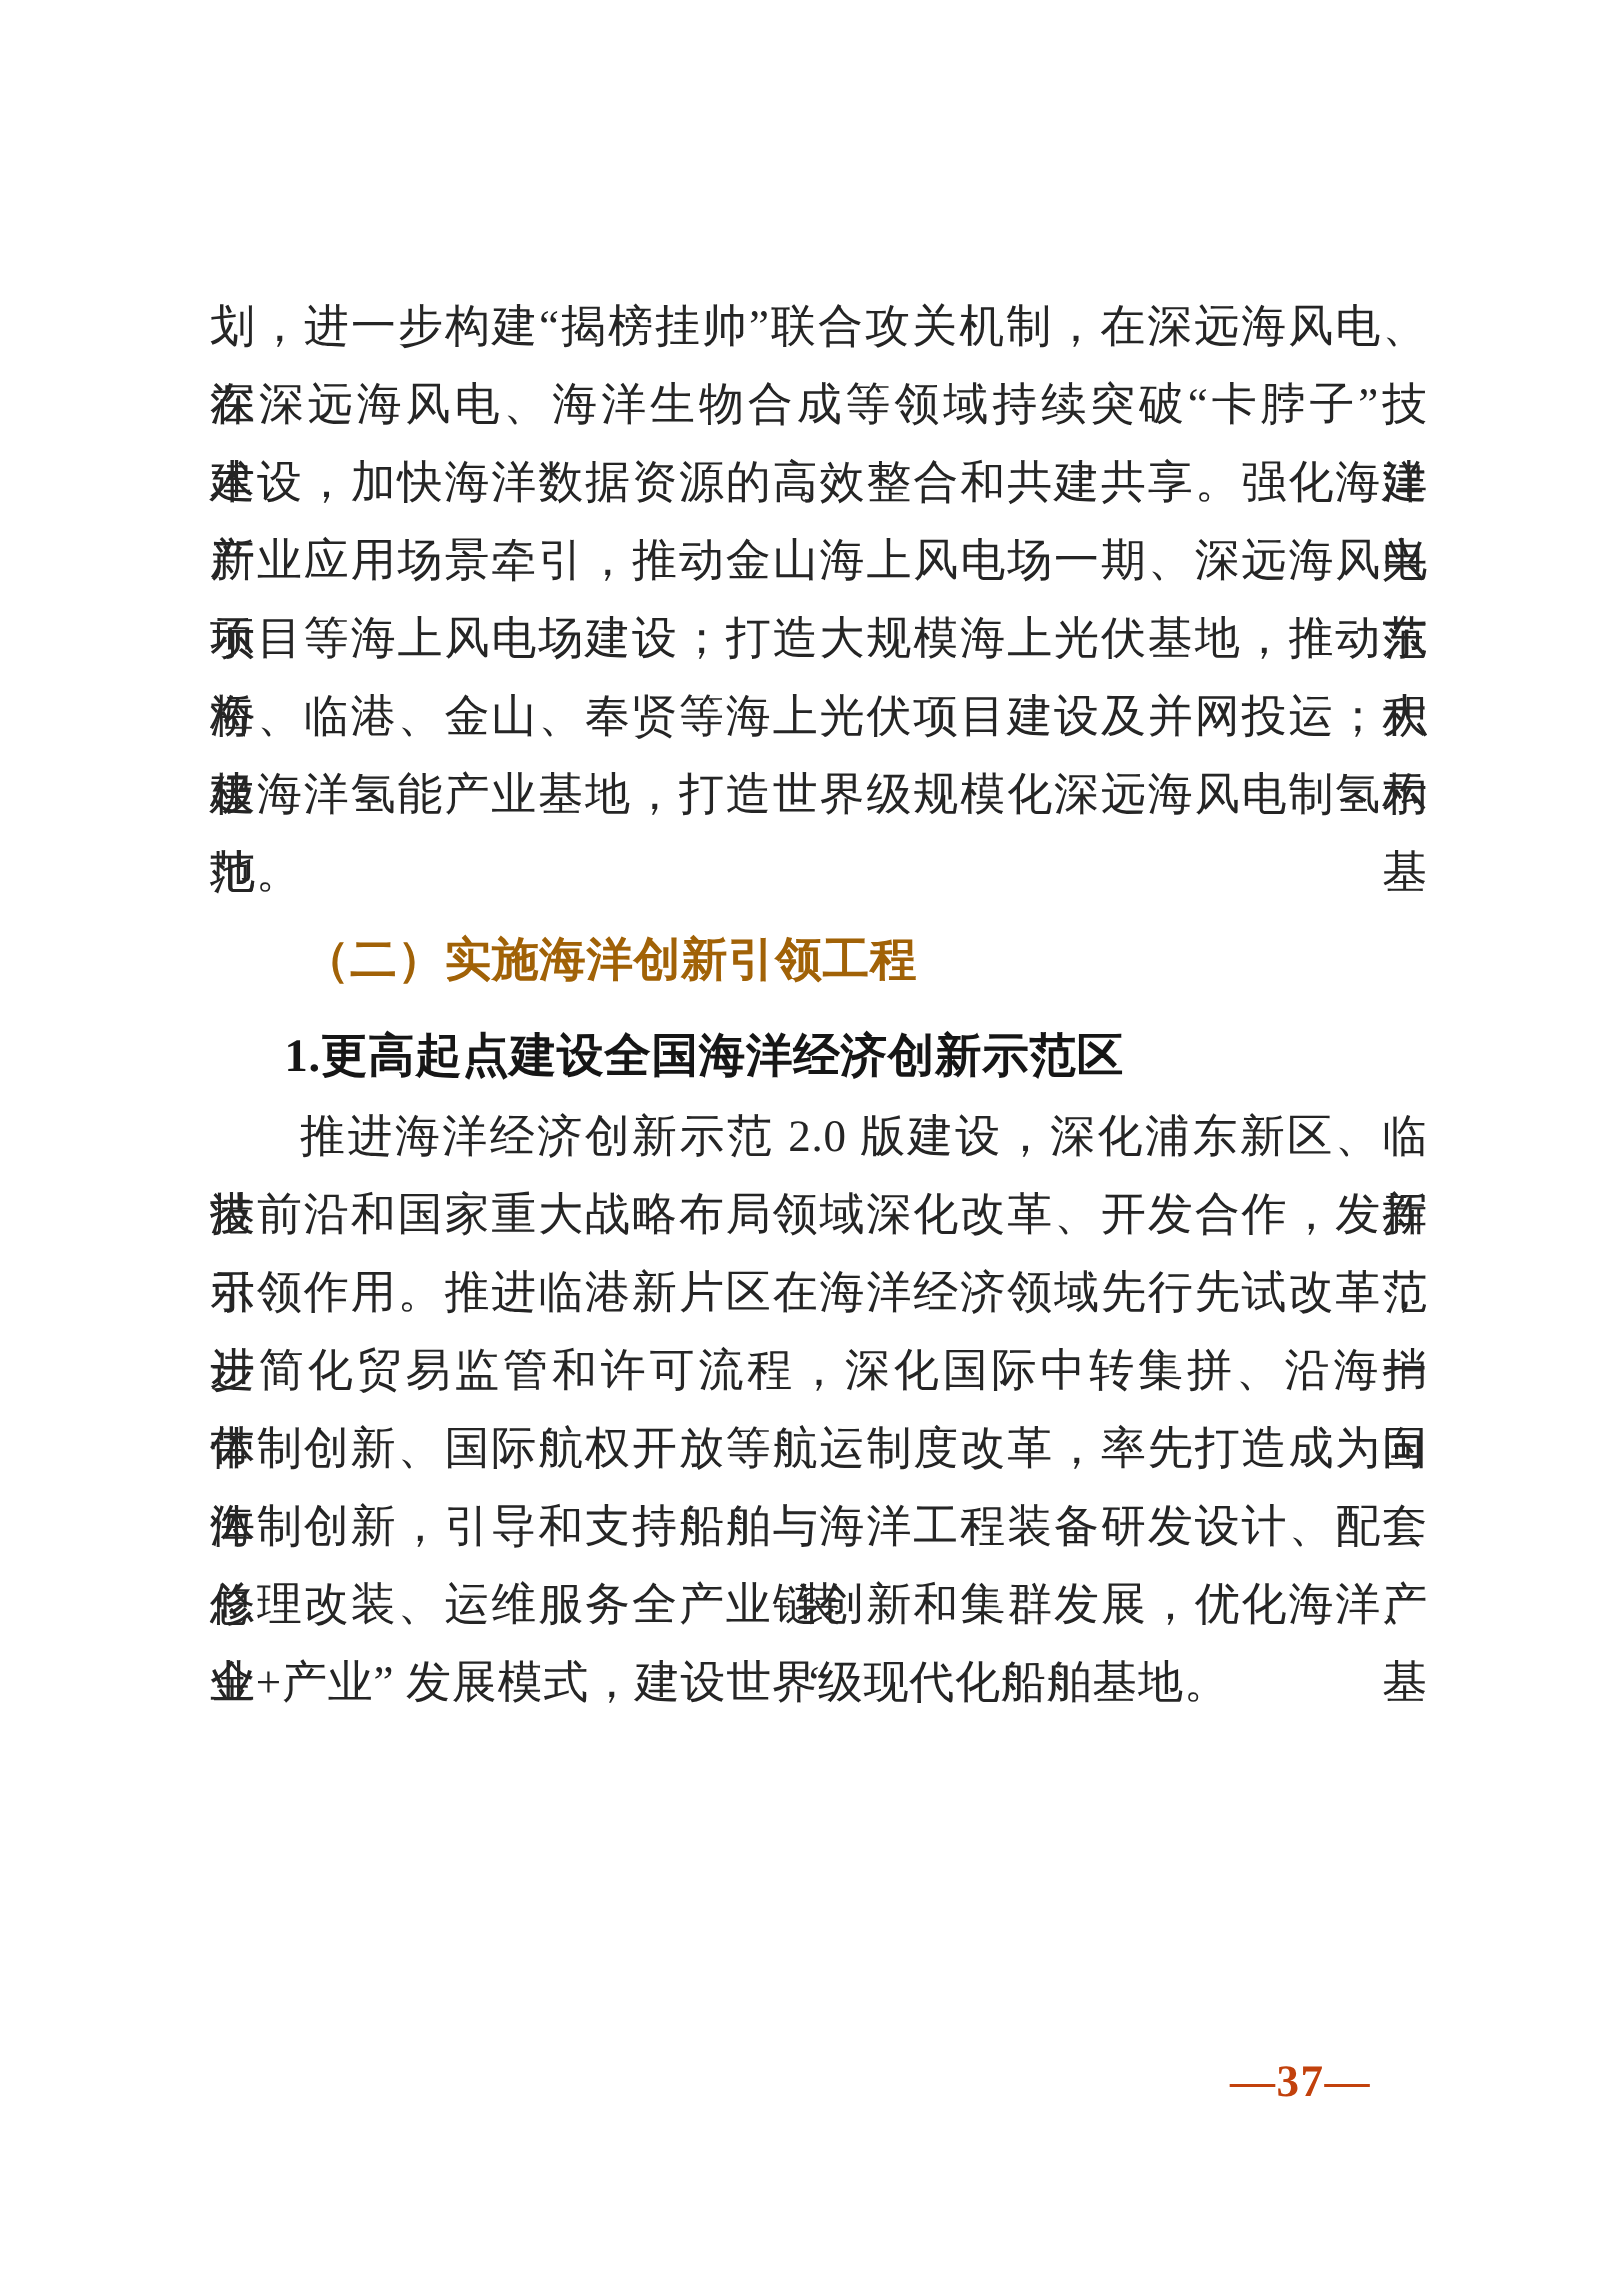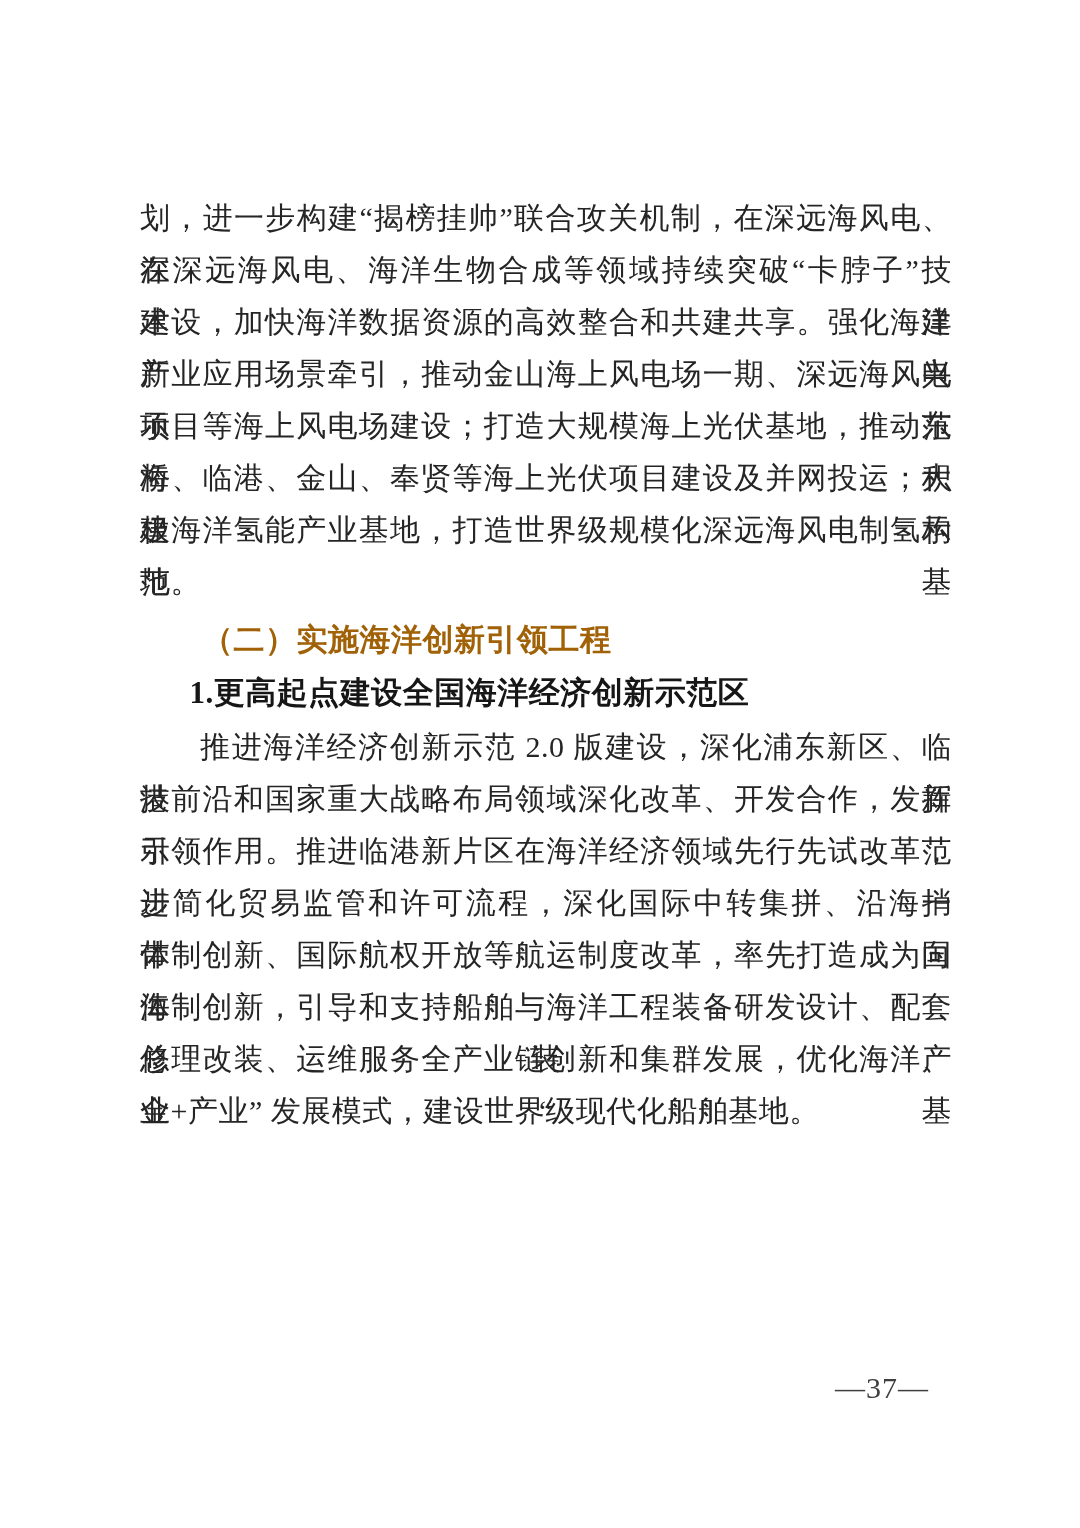--- a/index.html
+++ b/index.html
@@ -46,37 +46,38 @@
     font-size: 31px;
     font-weight: 700;
     color: #a16207;
     text-indent: 2em;
     letter-spacing: 0.5px;
     white-space: nowrap;
   }
   .heading-sub {
     height: 52px;
     line-height: 52px;
-    margin-top: 1px;
+    margin-top: 12px;
     margin-bottom: 2px;
     font-size: 31px;
     font-weight: 700;
     color: #161616;
     text-indent: 1.6em;
     letter-spacing: 0.5px;
     white-space: nowrap;
   }
   .page-footer {
     position: absolute;
     top: 1368px;
-    right: 151px;
+    right: 166px;
     font-size: 30px;
     line-height: 40px;
-    color: #404040;
+    color: #c2410c;
     letter-spacing: 1px;
+    font-weight: bold;
   }
 </style>
 </head>
 <body>
 
 <div class="page">
 
   <div class="text-column">
 
     <div>

